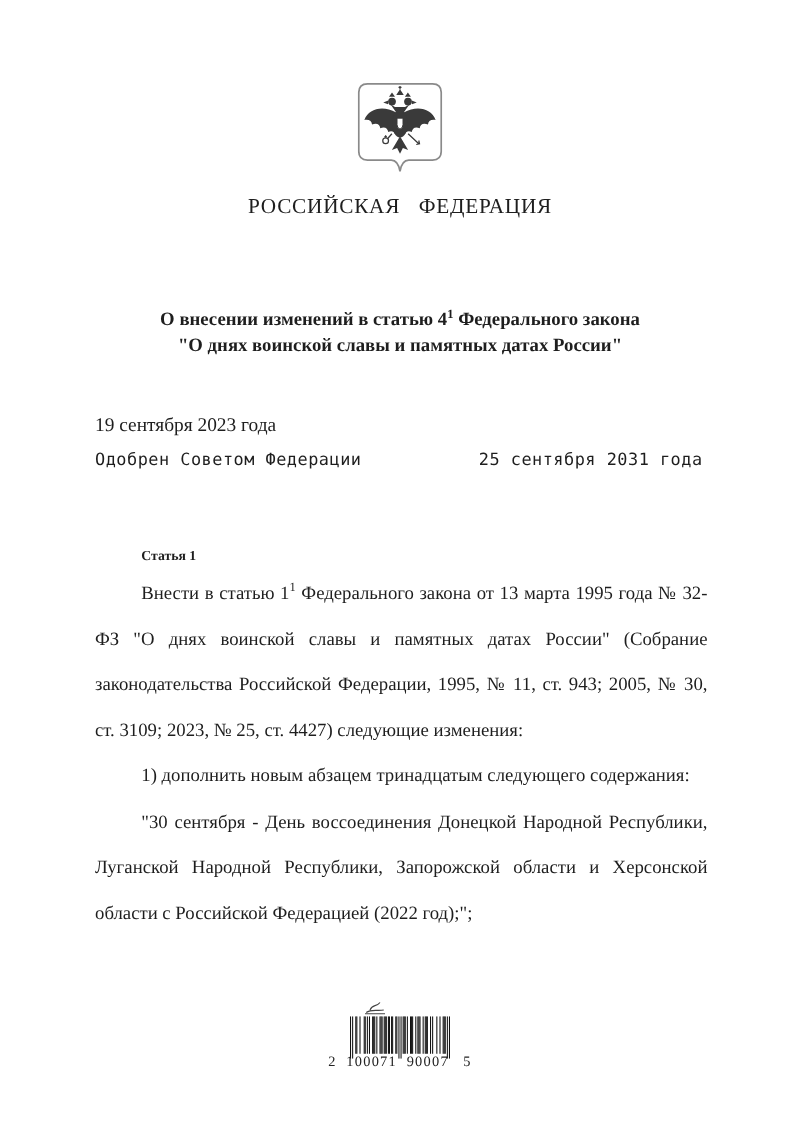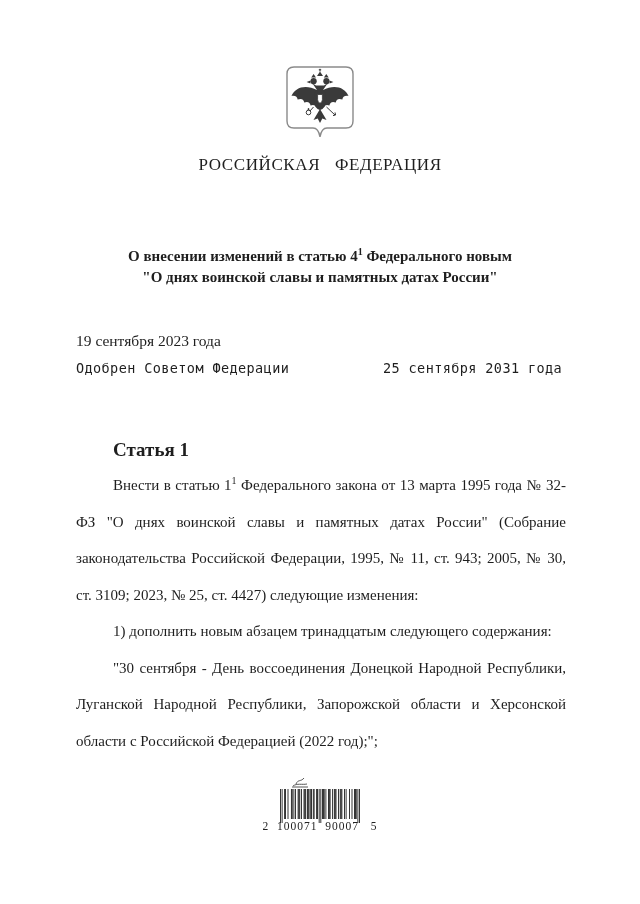--- a/index.html
+++ b/index.html
@@ -54,35 +54,35 @@
   .date-row.mono {
     font-family: "DejaVu Sans Mono", monospace;
     font-size: 13.5px;
     letter-spacing: 0.4px;
   }
 
   .article-heading {
     margin: 51px 74px 0 76px;
     text-indent: 37px;
     font-weight: bold;
-    font-size: 19px;
+    font-size: 11px;
   }
 
   .body-text {
     margin: 6px 74px 0 76px;
     font-size: 15px;
     line-height: 36.5px;
     text-align: justify;
   }
   .body-text p { text-indent: 37px; }
   .body-text sup { font-size: 10px; vertical-align: super; line-height: 0; }
 
   .barcode-block {
     position: absolute;
-    top: 776px;
+    top: 800px;
     left: 0; right: 0;
     display: flex;
     flex-direction: column;
     align-items: center;
   }
   .print-mark { width: 24px; height: 13px; margin-left: -40px; }
   .barcode-bars { width: 80px; height: 34px; fill: #111; }
   .barcode-digits {
     margin-top: -3px;
     font-size: 11.5px;
@@ -132,21 +132,21 @@
         <path class="ink-stroke" d="M27.5,39 L24,43"></path>
 
         <path class="ink-stroke" d="M40.5,39 L49,47 M47,47.6 l2.6,-0.6 -0.6,-2.6"></path>
       </g>
     </svg>
   </div>
 
   <div class="country">РОССИЙСКАЯ ФЕДЕРАЦИЯ</div>
 
   <div class="law-title">
-    <div><span>О внесении изменений в статью 4</span><sup>1</sup><span> Федерального новым</span></div>
+    <div><span>О внесении изменений в статью 4</span><sup>1</sup><span> Федерального закона</span></div>
     <div>"О днях воинской славы и памятных датах России"</div>
   </div>
 
   <div class="dates">
     <div class="date-row serif">
       <span>19 сентября 2023 года</span>
     </div>
     <div class="date-row mono">
       <span>Одобрен Советом Федерации</span>
       <span>25 сентября 2031 года</span>

